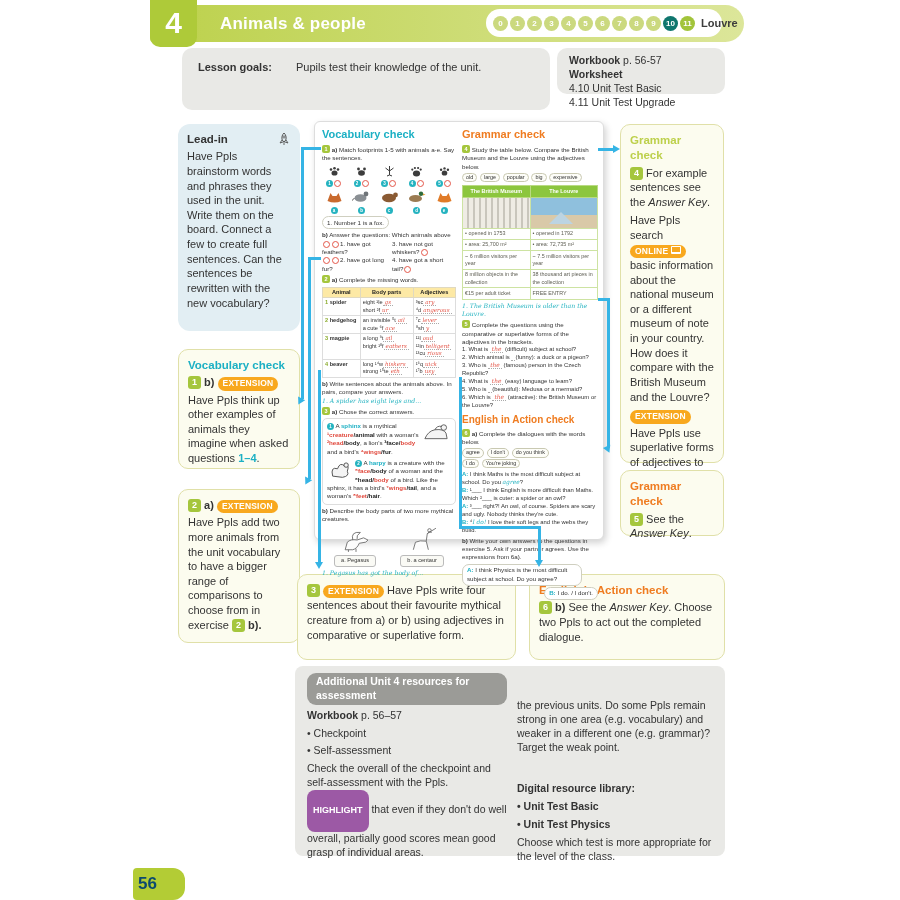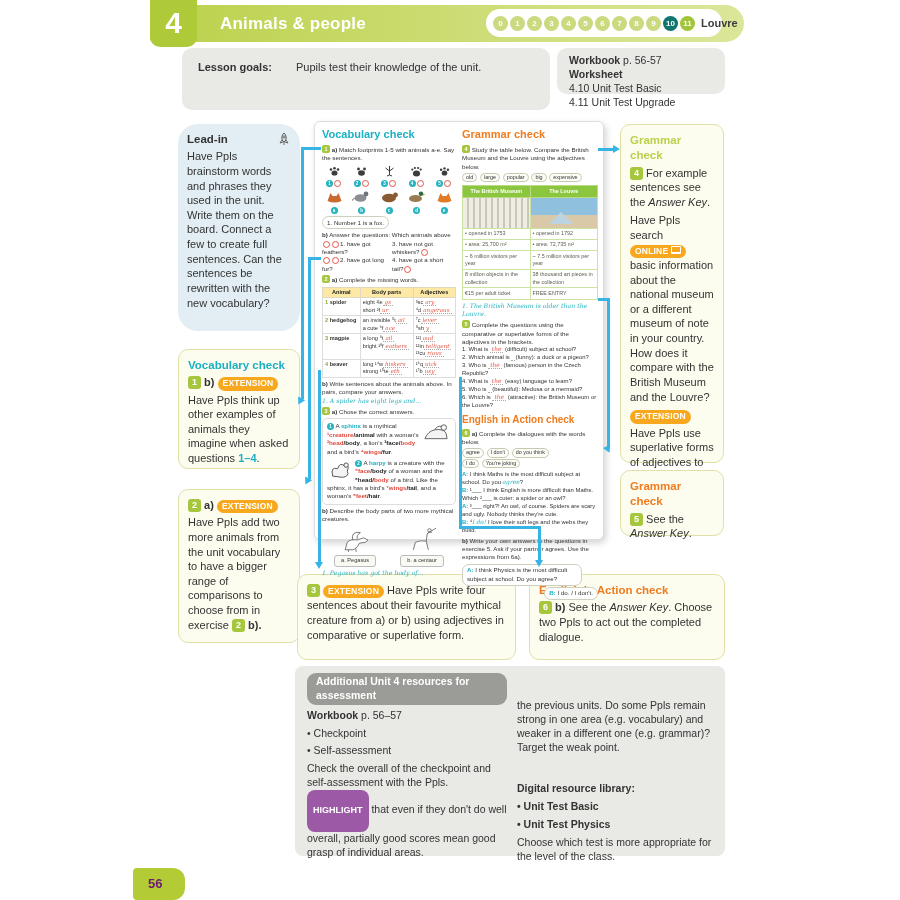--- a/index.html
+++ b/index.html
@@ -13,21 +13,21 @@
   #lessons{left:486px;top:9px;width:236px;height:28px;background:#fff;border-radius:15px;display:flex;align-items:center;gap:2px;padding:0 7px;box-sizing:border-box}
   .lc{width:15px;height:15px;border-radius:50%;background:#cbd97f;color:#fff;font-size:8px;font-weight:bold;text-align:center;line-height:15px;flex:none}
   .lc10{background:#0f766e}.lc11{background:#a2c43b}
   #lesson-lbl{font-size:11px;color:#3d3d3d;font-weight:bold;margin-left:2px}
   
   #goals{left:182px;top:48px;width:368px;height:62px;background:#e9e9e6;border-radius:10px;font-size:11px;padding:13px 16px;box-sizing:border-box}
   #goals .lbl{font-weight:bold;margin-right:24px}
   #res{left:557px;top:48px;width:168px;height:46px;background:#e9e9e6;border-radius:10px;font-size:10.5px;line-height:1.32;padding:6px 12px;box-sizing:border-box}
   
   .note{background:#fcfcef;border:1px solid #e0e0a8;border-radius:10px;padding:8px 9px;font-size:11px;line-height:1.33;color:#333;box-sizing:border-box}
-  #lead{left:178px;top:124px;width:122px;height:207px;background:#e2eef3;border:none;border-radius:20px}
+  #lead{left:178px;top:124px;width:122px;height:207px;background:#e2eef3;border:none;border-radius:12px}
   #nv1{left:178px;top:349px;width:122px;height:120px}
   #nv2{left:178px;top:489px;width:122px;height:154px}
   #ng1{left:620px;top:124px;width:104px;height:339px}
   #ng2{left:620px;top:470px;width:104px;height:66px}
   #n3{left:297px;top:574px;width:219px;height:86px}
   #neia{left:529px;top:574px;width:196px;height:86px}
   .hd{font-weight:bold;font-size:11.5px;margin-bottom:2px}
   .teal{color:#1cb0c4}.orange{color:#ef7c21}.ygreen{color:#bdd04b}
   .nb{display:inline-block;background:#a5c63d;color:#fff;font-weight:bold;font-size:9px;min-width:13px;height:13px;line-height:13px;text-align:center;border-radius:3px;vertical-align:1px}
   .ext{display:inline-block;background:#f8a81e;color:#fff;font-weight:bold;font-size:8.5px;padding:1px 5px;border-radius:8px;letter-spacing:.2px}
@@ -64,21 +64,21 @@
   .panel3{border:1px solid #ddd;border-radius:5px;padding:3px 4px;margin:2px 0}
   .lblbtn{display:inline-block;border:1px solid #bbb;border-radius:3px;padding:1px 6px;font-size:5.6px;background:#fafaf5}
   .redpick{color:#e0483c;font-weight:bold}
   .alt{font-weight:bold;color:#222}
   .crow{display:flex;justify-content:space-around;align-items:flex-end;margin:2px 0}
   
   #assess{left:295px;top:666px;width:430px;height:190px;background:#e9e9e6;border-radius:8px}
   #ass-l{left:307px;top:673px;width:200px;font-size:10.5px;line-height:1.32;z-index:2}
   #ass-r{left:517px;top:673px;width:200px;font-size:10.5px;line-height:1.32;z-index:2}
   .ass-title{display:inline-block;background:#9b9b97;color:#fff;font-weight:bold;font-size:10.5px;padding:2px 9px;border-radius:9px;margin-bottom:4px}
-  #pgnum{left:133px;top:868px;width:52px;height:32px;background:#b3cc35;border-radius:4px 12px 12px 4px;color:#701a75;font-weight:bold;font-size:13px;line-height:32px;padding-left:15px;box-sizing:border-box}
+  #pgnum{left:133px;top:868px;width:52px;height:32px;background:#b3cc35;border-radius:4px 12px 12px 4px;color:#0c4a6e;font-weight:bold;font-size:17px;line-height:32px;padding-left:5px;box-sizing:border-box}
   
   .cn{position:absolute;background:#35b4e5;z-index:3}
   .ah{position:absolute;width:0;height:0;z-index:3}
   .ah-d{border-left:4px solid transparent;border-right:4px solid transparent;border-top:7px solid #35b4e5}
   .ah-r{border-top:4px solid transparent;border-bottom:4px solid transparent;border-left:7px solid #35b4e5}
   p{margin:0 0 4px}
 </style>
 </head>
 <body>
 

